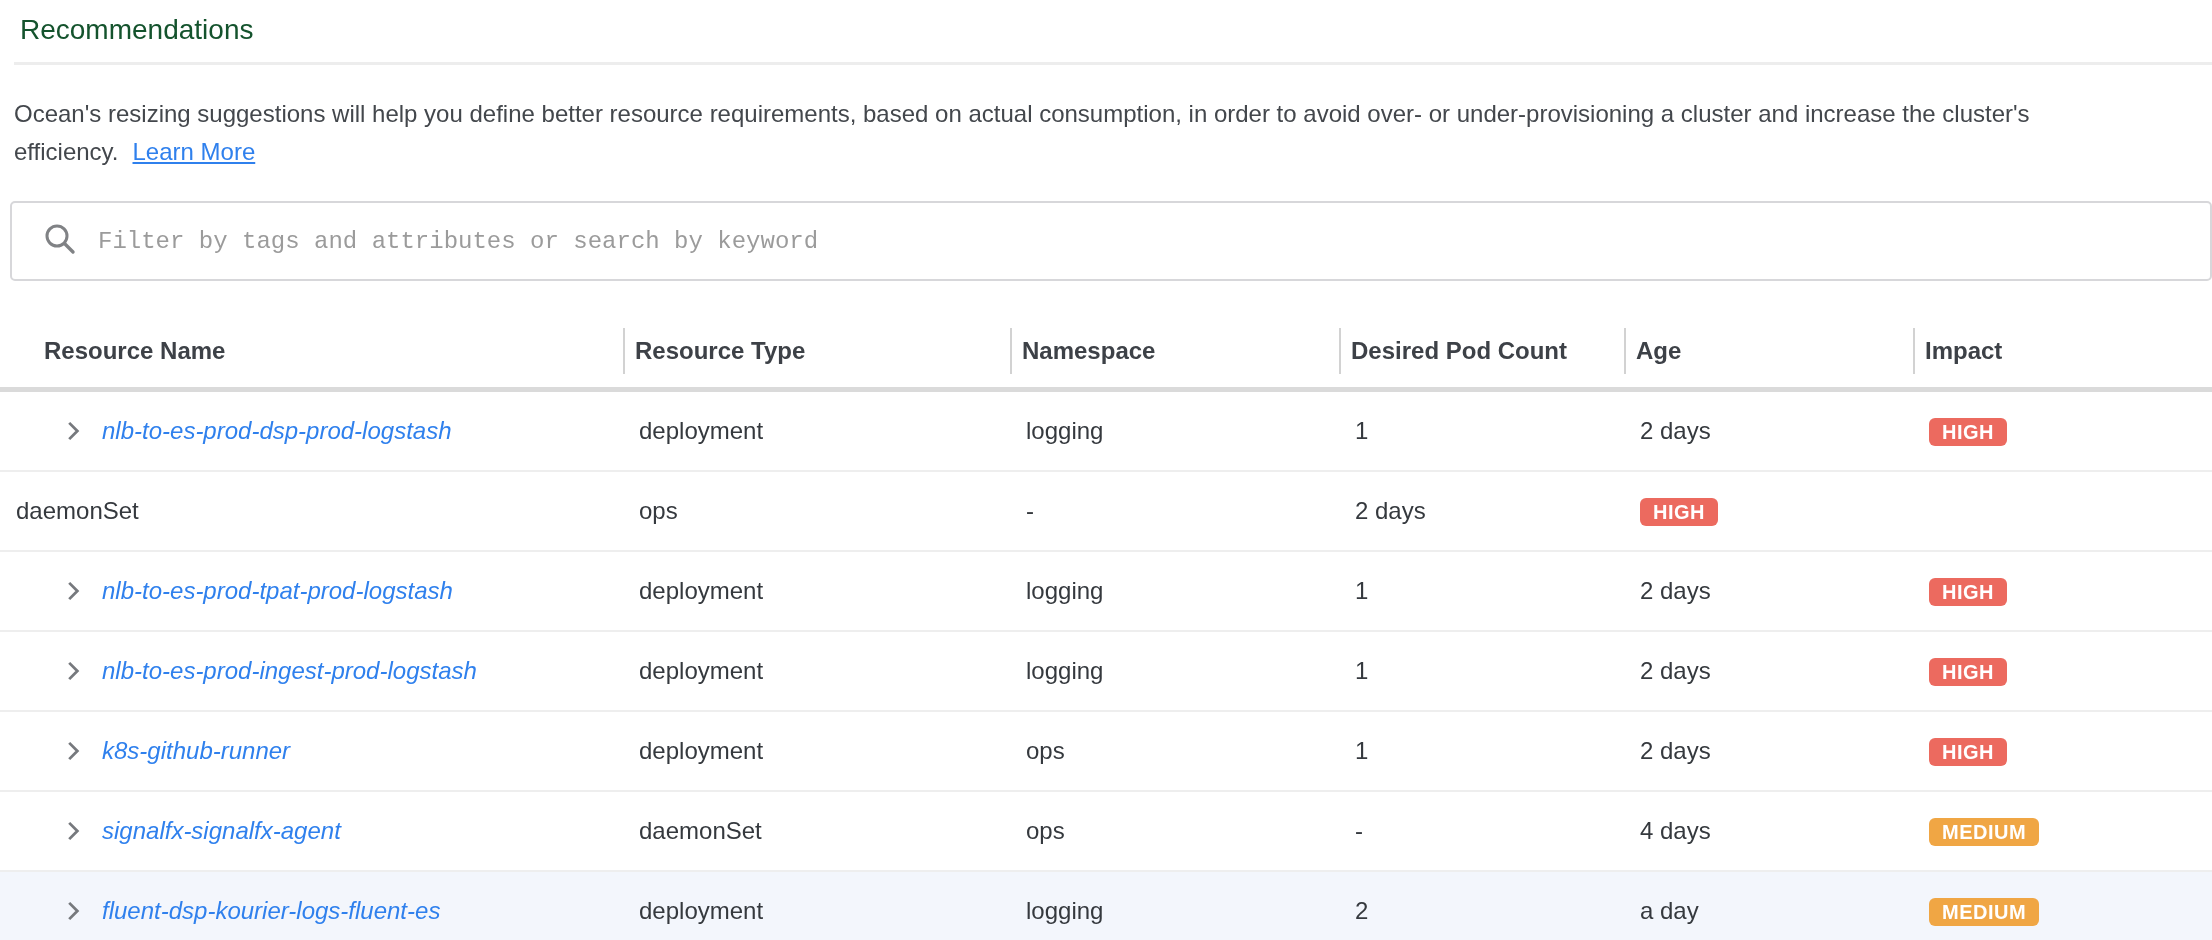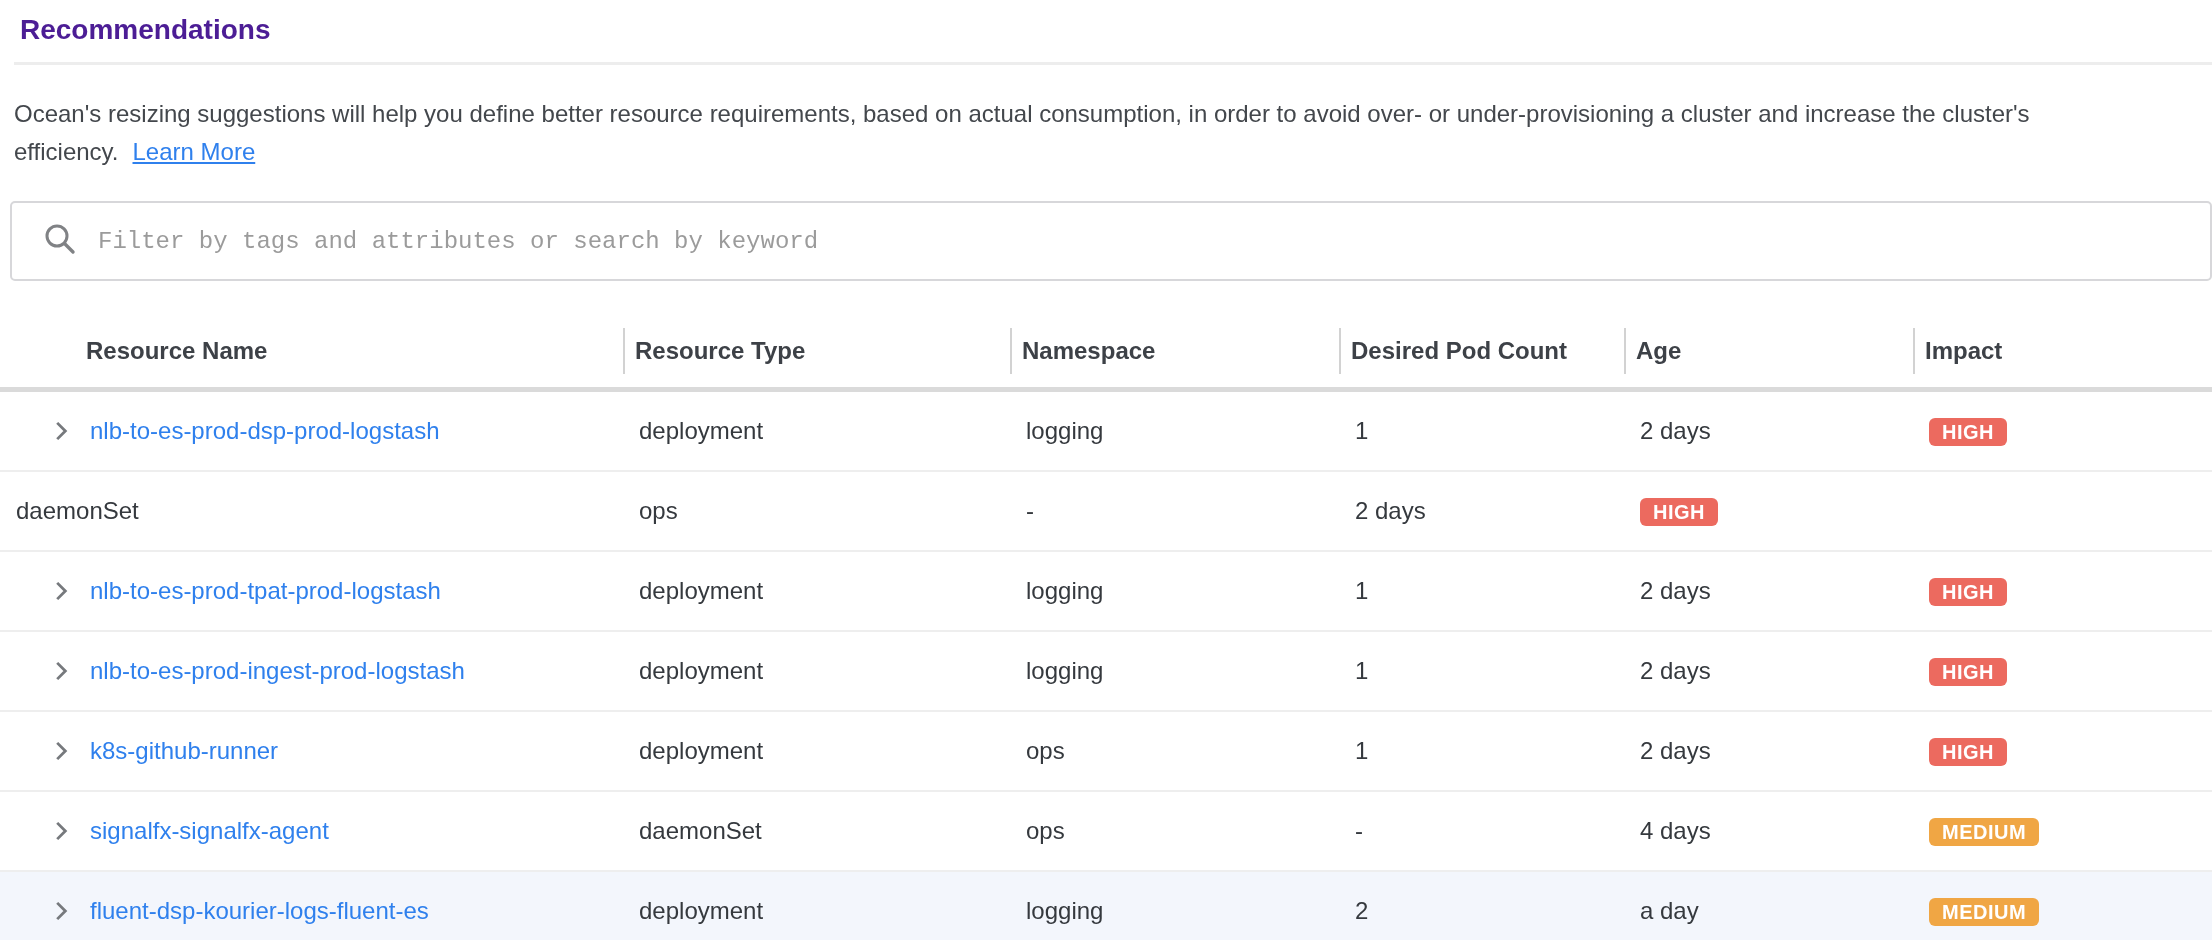--- a/index.html
+++ b/index.html
@@ -9,22 +9,22 @@
     font-family: "Liberation Sans", sans-serif;
     color: #383c41;
     overflow: hidden;
   }
   .page { width: 2212px; height: 940px; position: relative; }
 
   
   .page-title {
     padding: 14px 12px 0 20px;
     font-size: 28px;
-    font-weight: 700;
-    color: #4c1d95;
+    font-weight: 400;
+    color: #14532d;
   }
   .title-divider {
     margin: 16px 0 0 14px;
     height: 3px;
     background: #ededed;
   }
   .description {
     margin: 30px 20px 0 14px;
     font-size: 24px;
     line-height: 38px;
@@ -70,21 +70,21 @@
   }
   .thead { height: 72px; }
   .hcell {
     position: relative;
     padding-left: 12px;
     font-size: 24px;
     font-weight: bold;
     color: #3d4147;
     white-space: nowrap;
   }
-  .hcell:first-child { padding-left: 86px; }
+  .hcell:first-child { padding-left: 44px; }
   .hcell:not(:first-child)::before {
     content: "";
     position: absolute;
     left: 0; top: 50%;
     transform: translateY(-50%);
     width: 2px; height: 46px;
     background: #d2d2d2;
   }
   .header-underline { height: 5px; background: #dadada; }
 
@@ -93,21 +93,22 @@
     border-bottom: 2px solid #eeeeee;
     background: #ffffff;
     font-size: 24px;
     color: #35393e;
   }
   .row.row-highlight { background: #f3f6fc; }
   .cell { padding-left: 16px; white-space: nowrap; overflow: hidden; }
   .cell-name {
     display: flex;
     align-items: center;
-    padding-left: 48px;
+    padding-left: 60px;
+    font-style: italic;
   }
   .chevron { flex: 0 0 auto; margin-right: 16px; cursor: pointer; display: inline-flex; }
   .res-link {
     color: #2f80ed;
     text-decoration: none;
     cursor: pointer;
     font-size: 24px;
   }
   .badge {
     display: inline-block;

